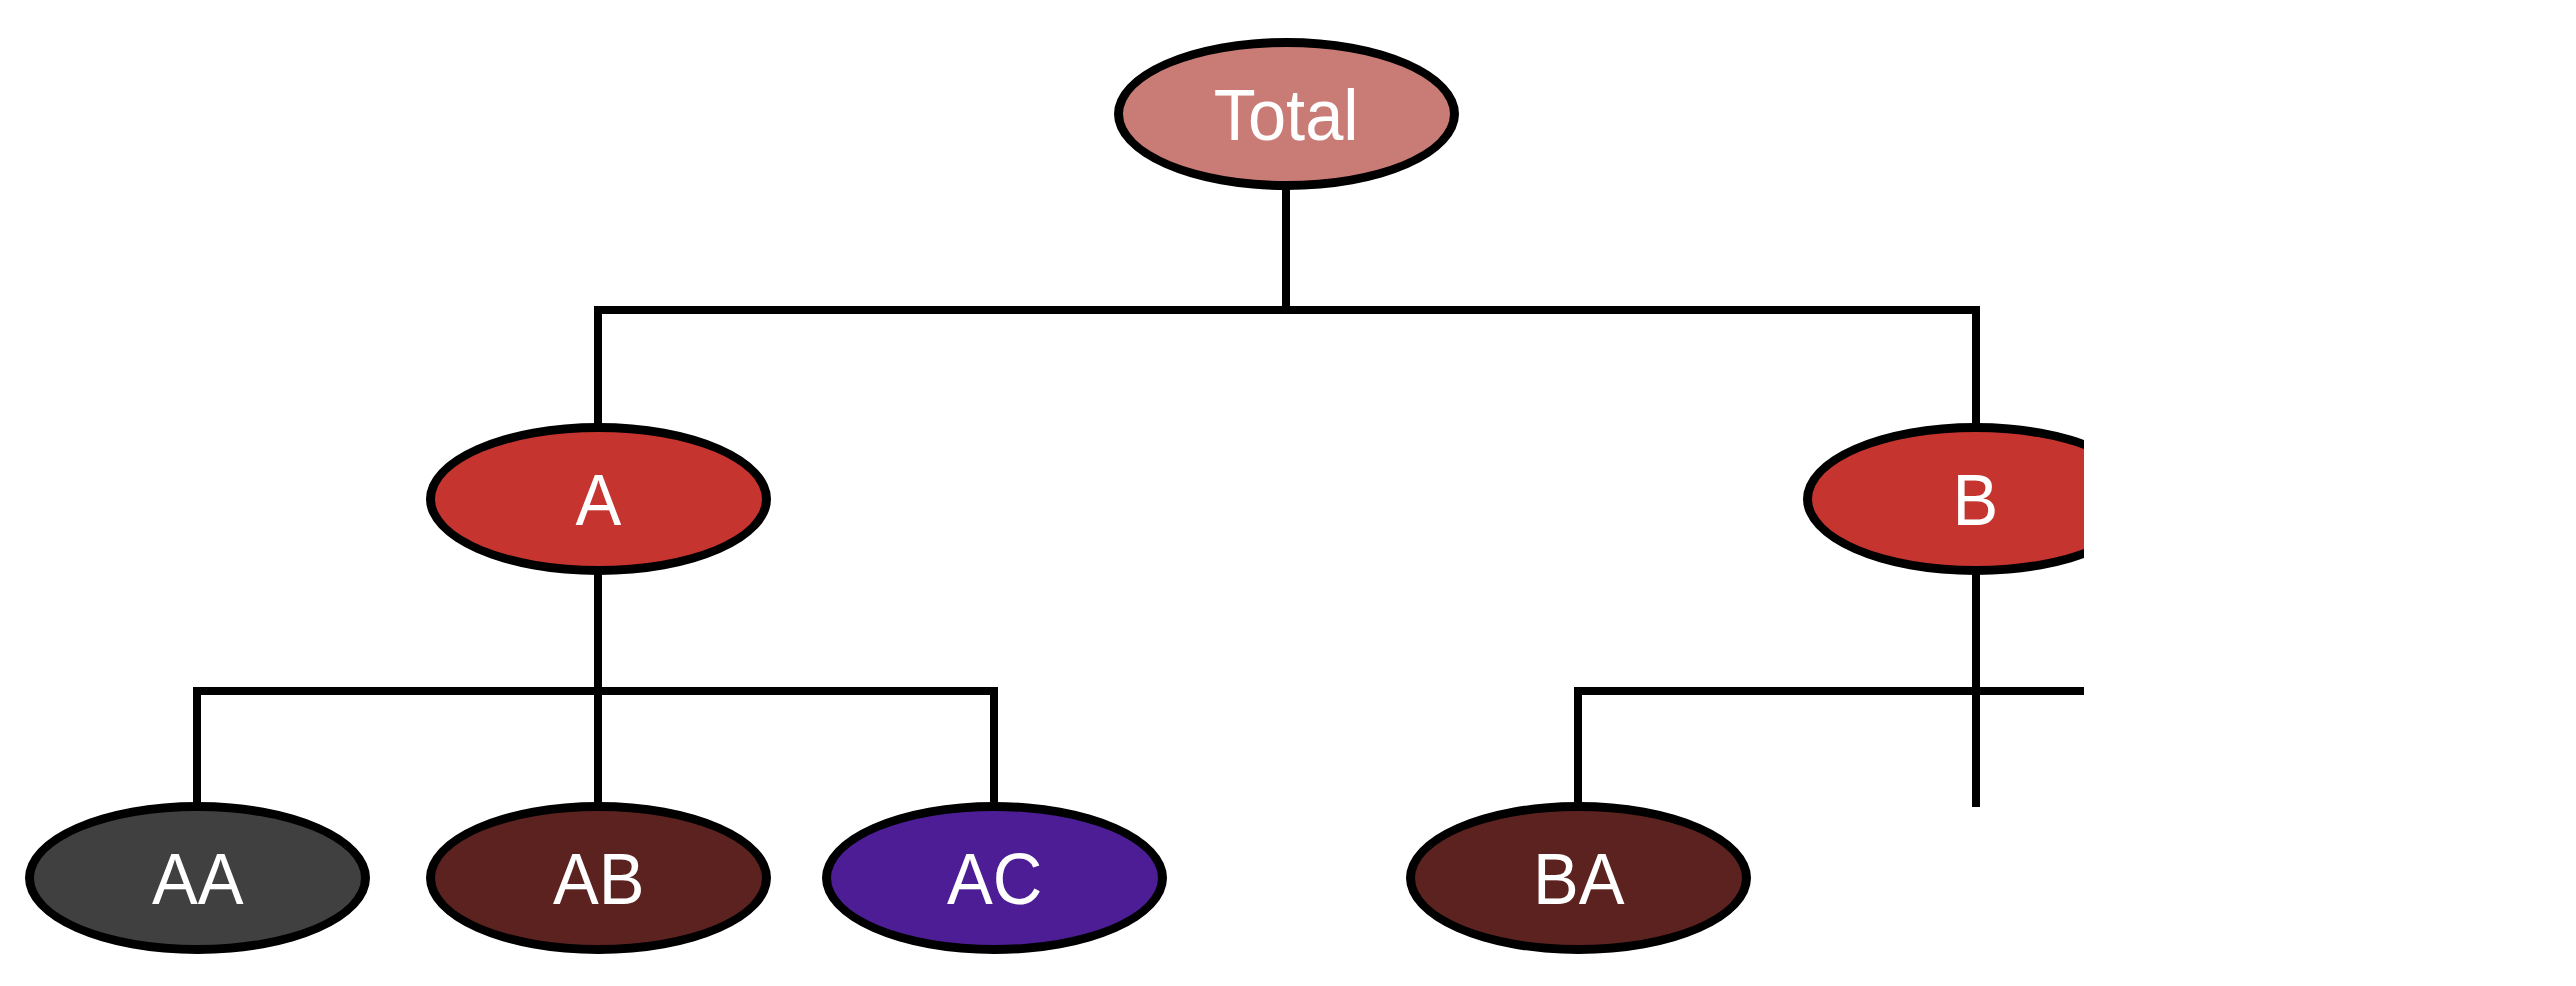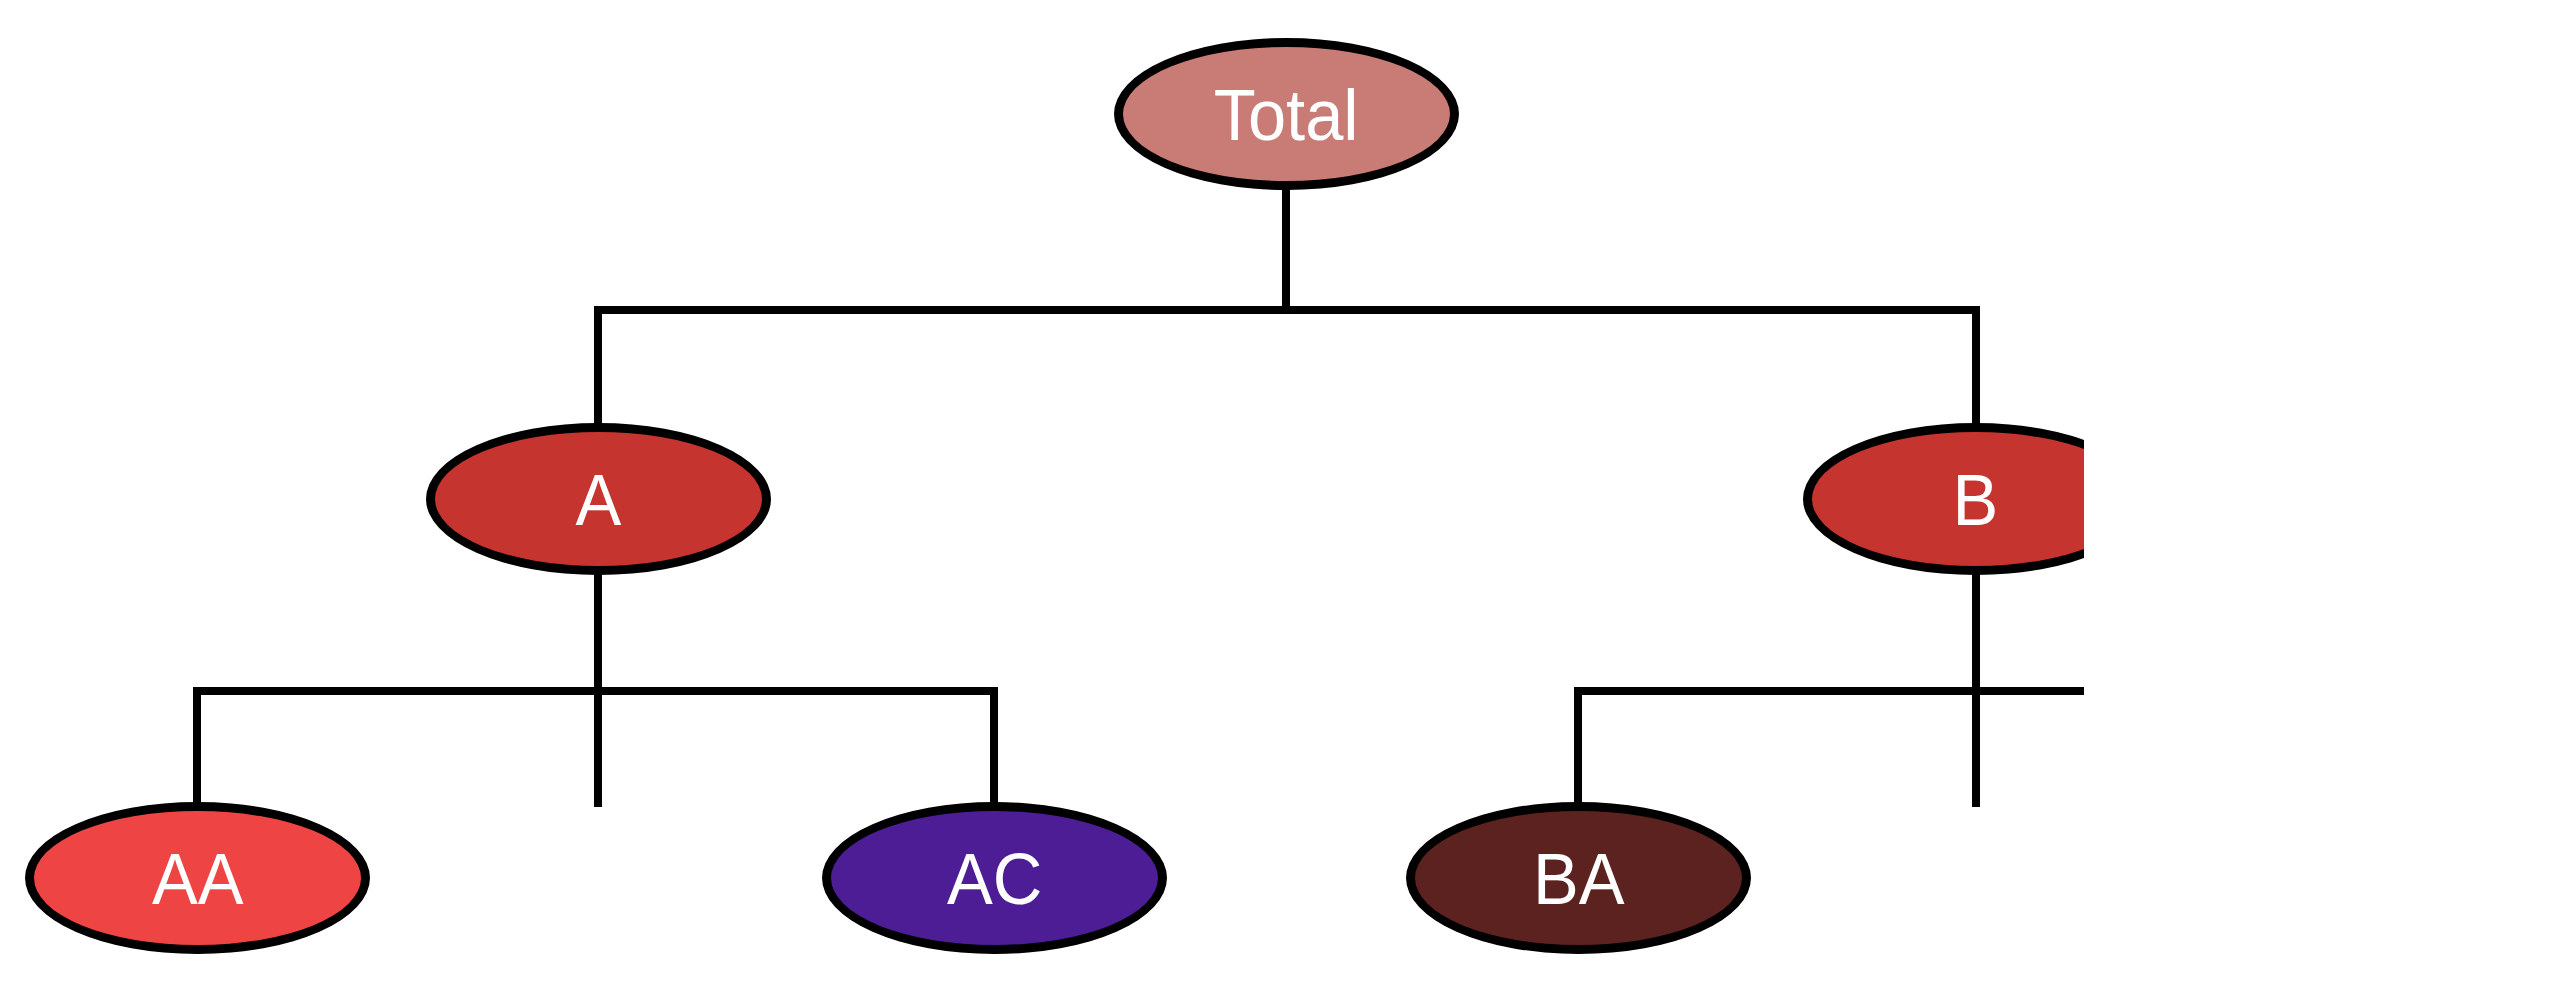--- a/index.html
+++ b/index.html
@@ -68,24 +68,27 @@
   </div>
 
   <div class="node" style="left: 426px; top: 423px; background: rgb(197, 52, 46);">
     <span class="node-label">A</span>
   </div>
 
   <div class="node" style="left: 1803px; top: 423px; background: rgb(197, 52, 46);">
     <span class="node-label">B</span>
   </div>
 
-  <div class="node" style="left: 25px; top: 802px; background: #ef4444;">
+  <div class="node" style="left: 25px; top: 802px; background: #404040;">
     <span class="node-label">AA</span>
   </div>
 
+  <div class="node" style="left: 426px; top: 802px; background: rgb(92, 34, 31);">
+    <span class="node-label">AB</span>
+  </div>
 
   <div class="node" style="left: 822px; top: 802px; background: #4c1d95;">
     <span class="node-label">AC</span>
   </div>
 
   <div class="node" style="left: 1406px; top: 802px; background: rgb(92, 34, 31); text-align: right;">
     <span class="node-label">BA</span>
   </div>
 
 

